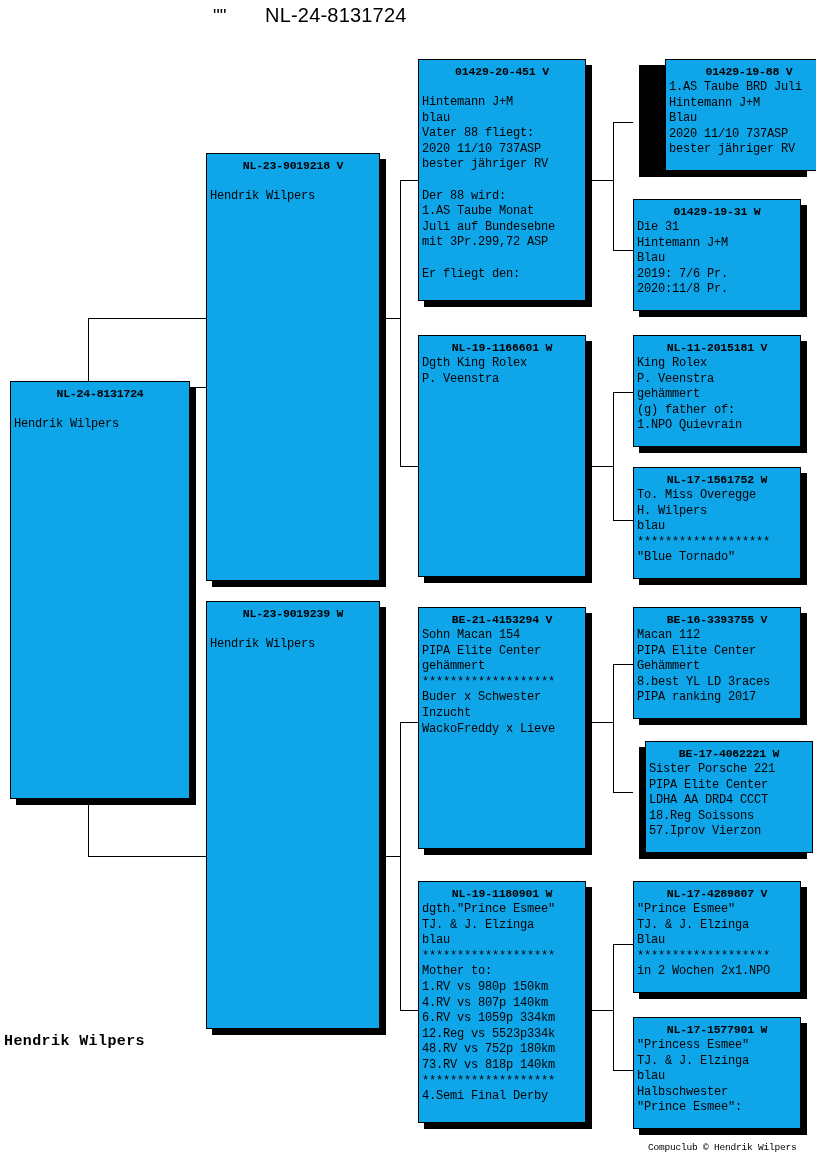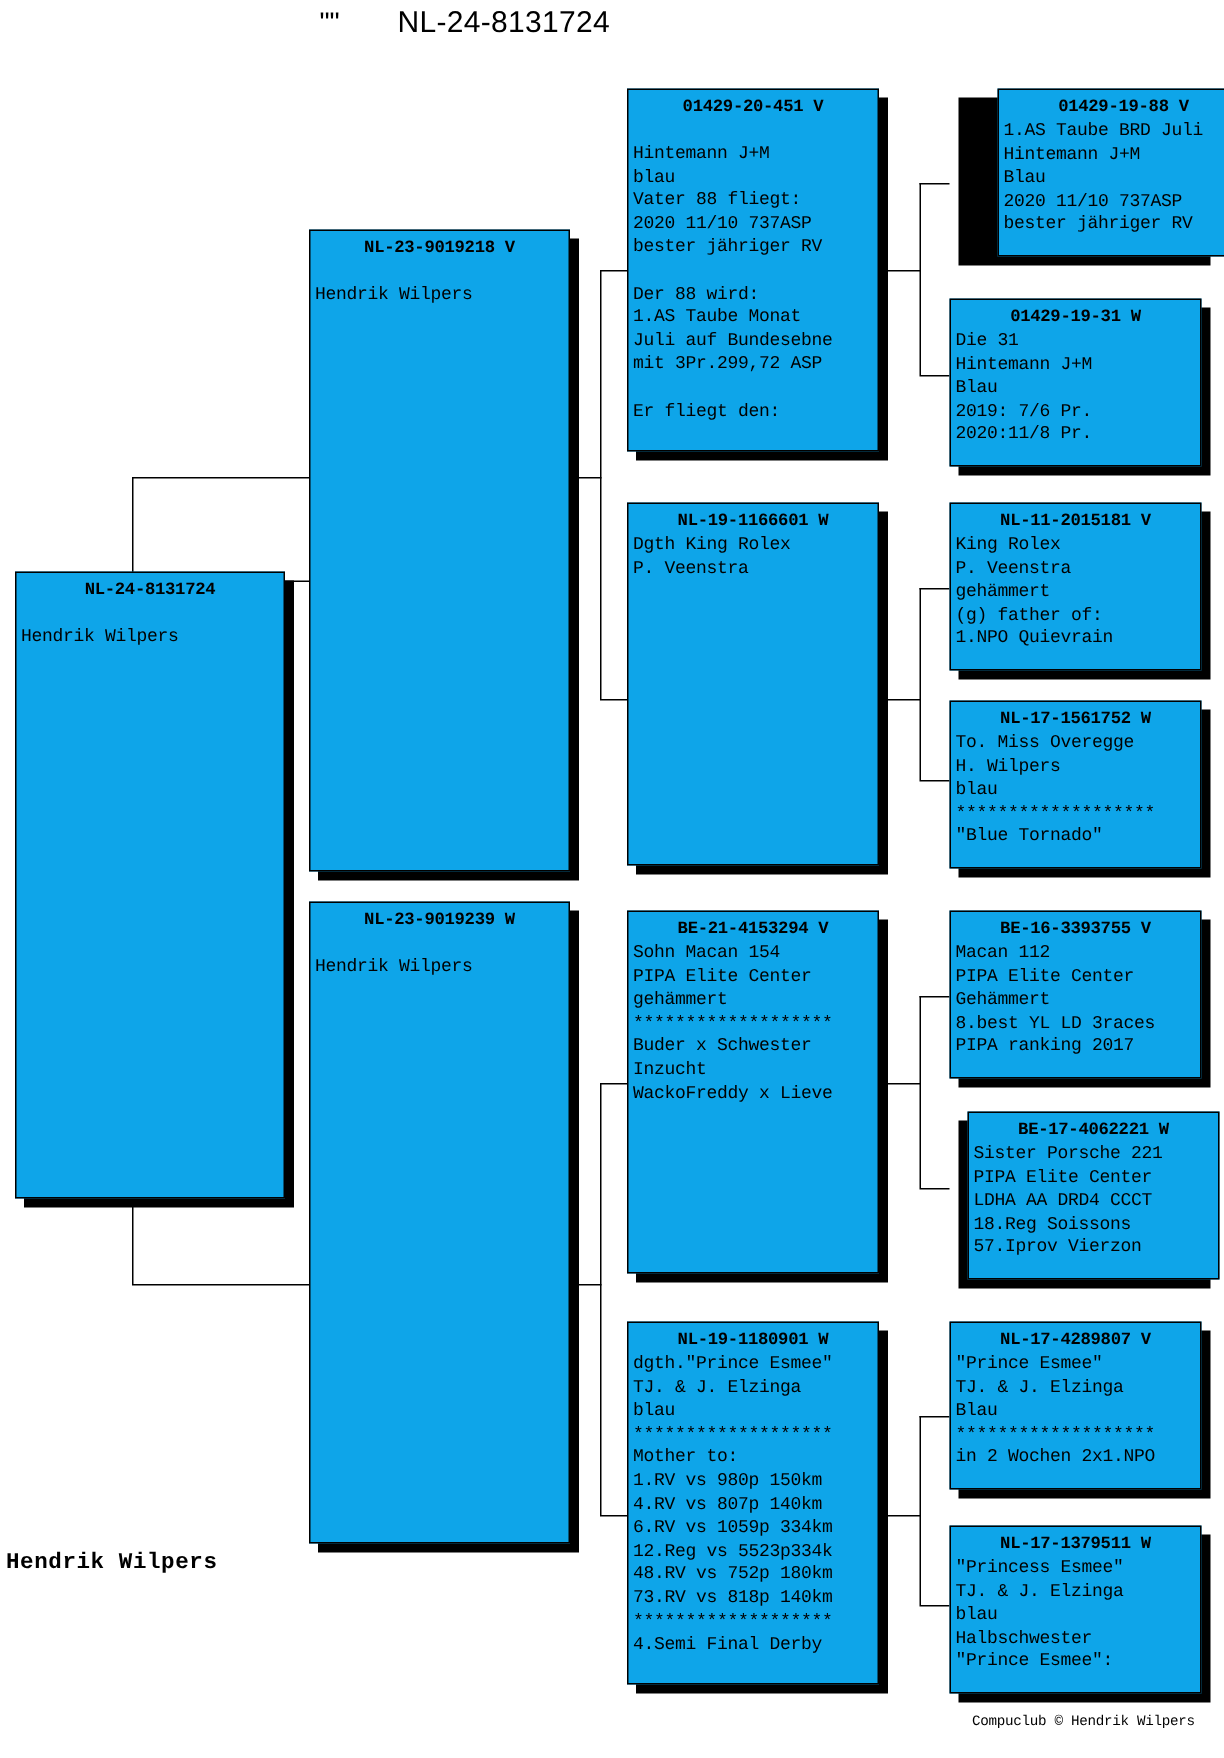--- a/index.html
+++ b/index.html
@@ -301,21 +301,21 @@
     <span class="hdr">NL-17-4289807 V</span>
     <span class="body">"Prince Esmee"
 TJ. &amp; J. Elzinga
 Blau
 *******************
 in 2 Wochen 2x1.NPO</span>
   </div>
 
   <div class="shadow" style="left:639px; top:1023px; width:168px; height:112px;"></div>
   <div class="box" style="left:633px; top:1017px; width:168px; height:112px;">
-    <span class="hdr">NL-17-1379511 W</span>
+    <span class="hdr">NL-17-1577901 W</span>
     <span class="body">"Princess Esmee"
 TJ. &amp; J. Elzinga
 blau
 Halbschwester
 "Prince Esmee":</span>
   </div>
 
   <div class="owner-name">Hendrik Wilpers</div>
   <div class="credit">Compuclub © Hendrik Wilpers</div>
 

